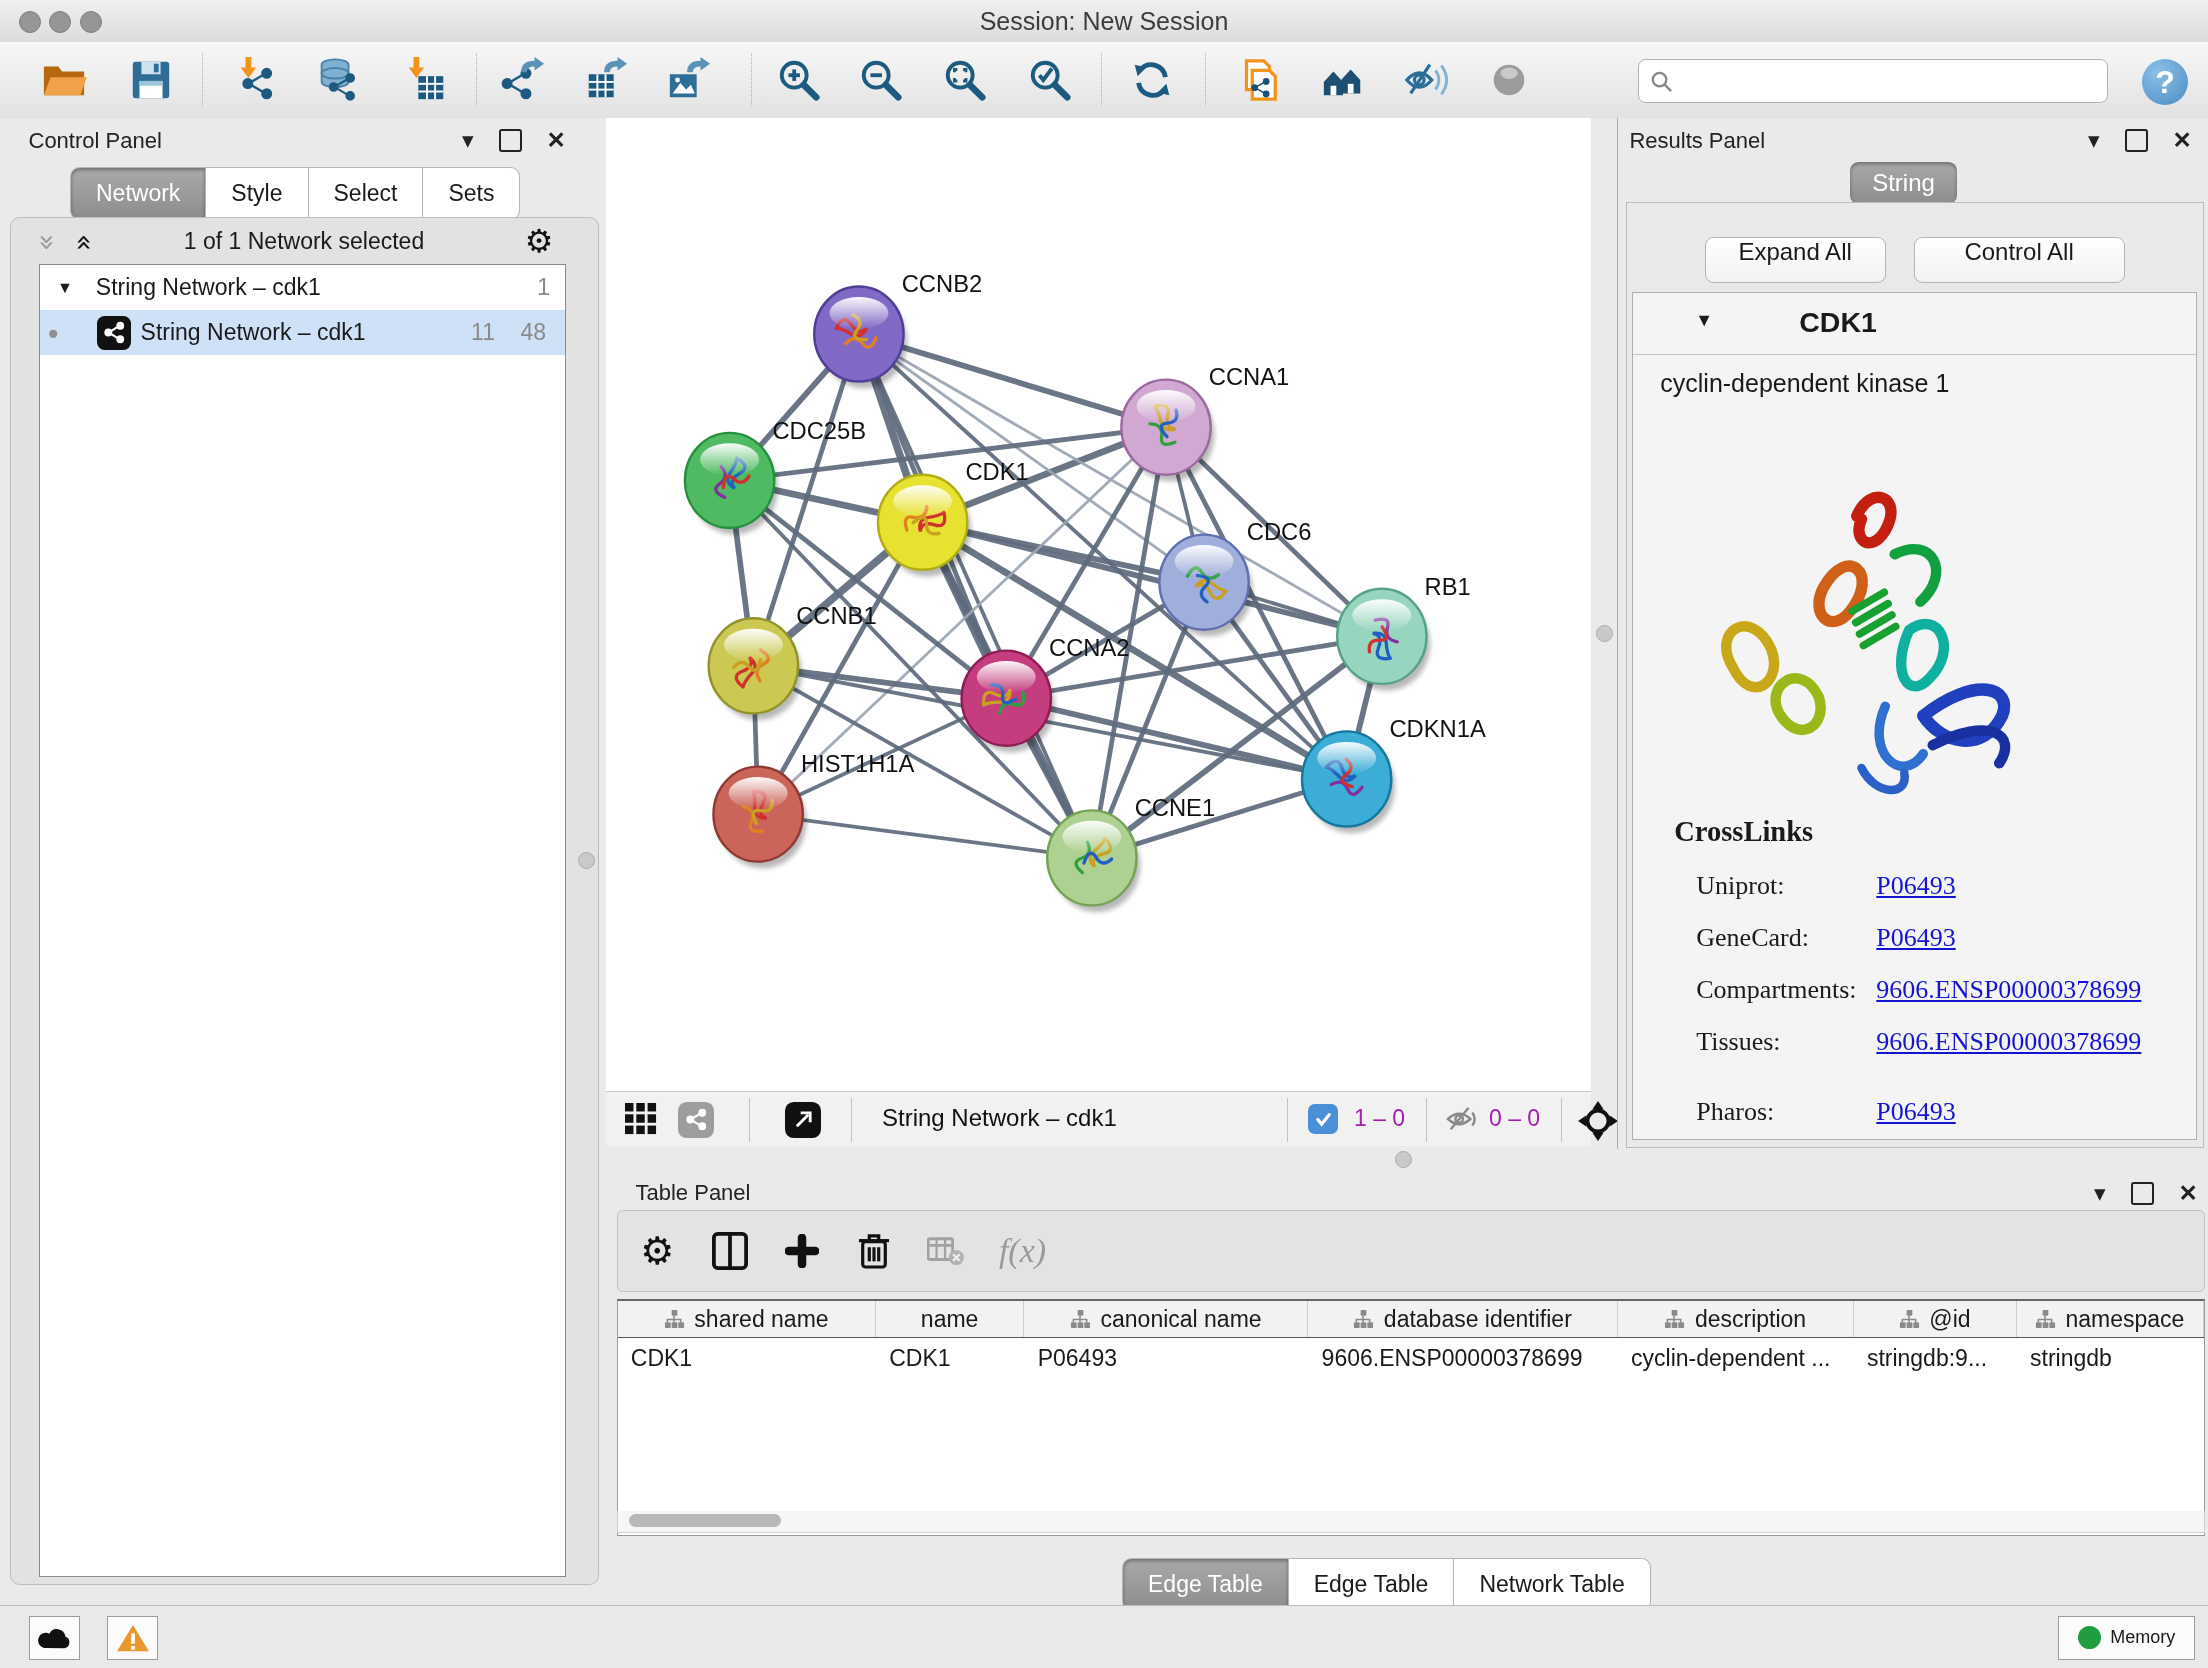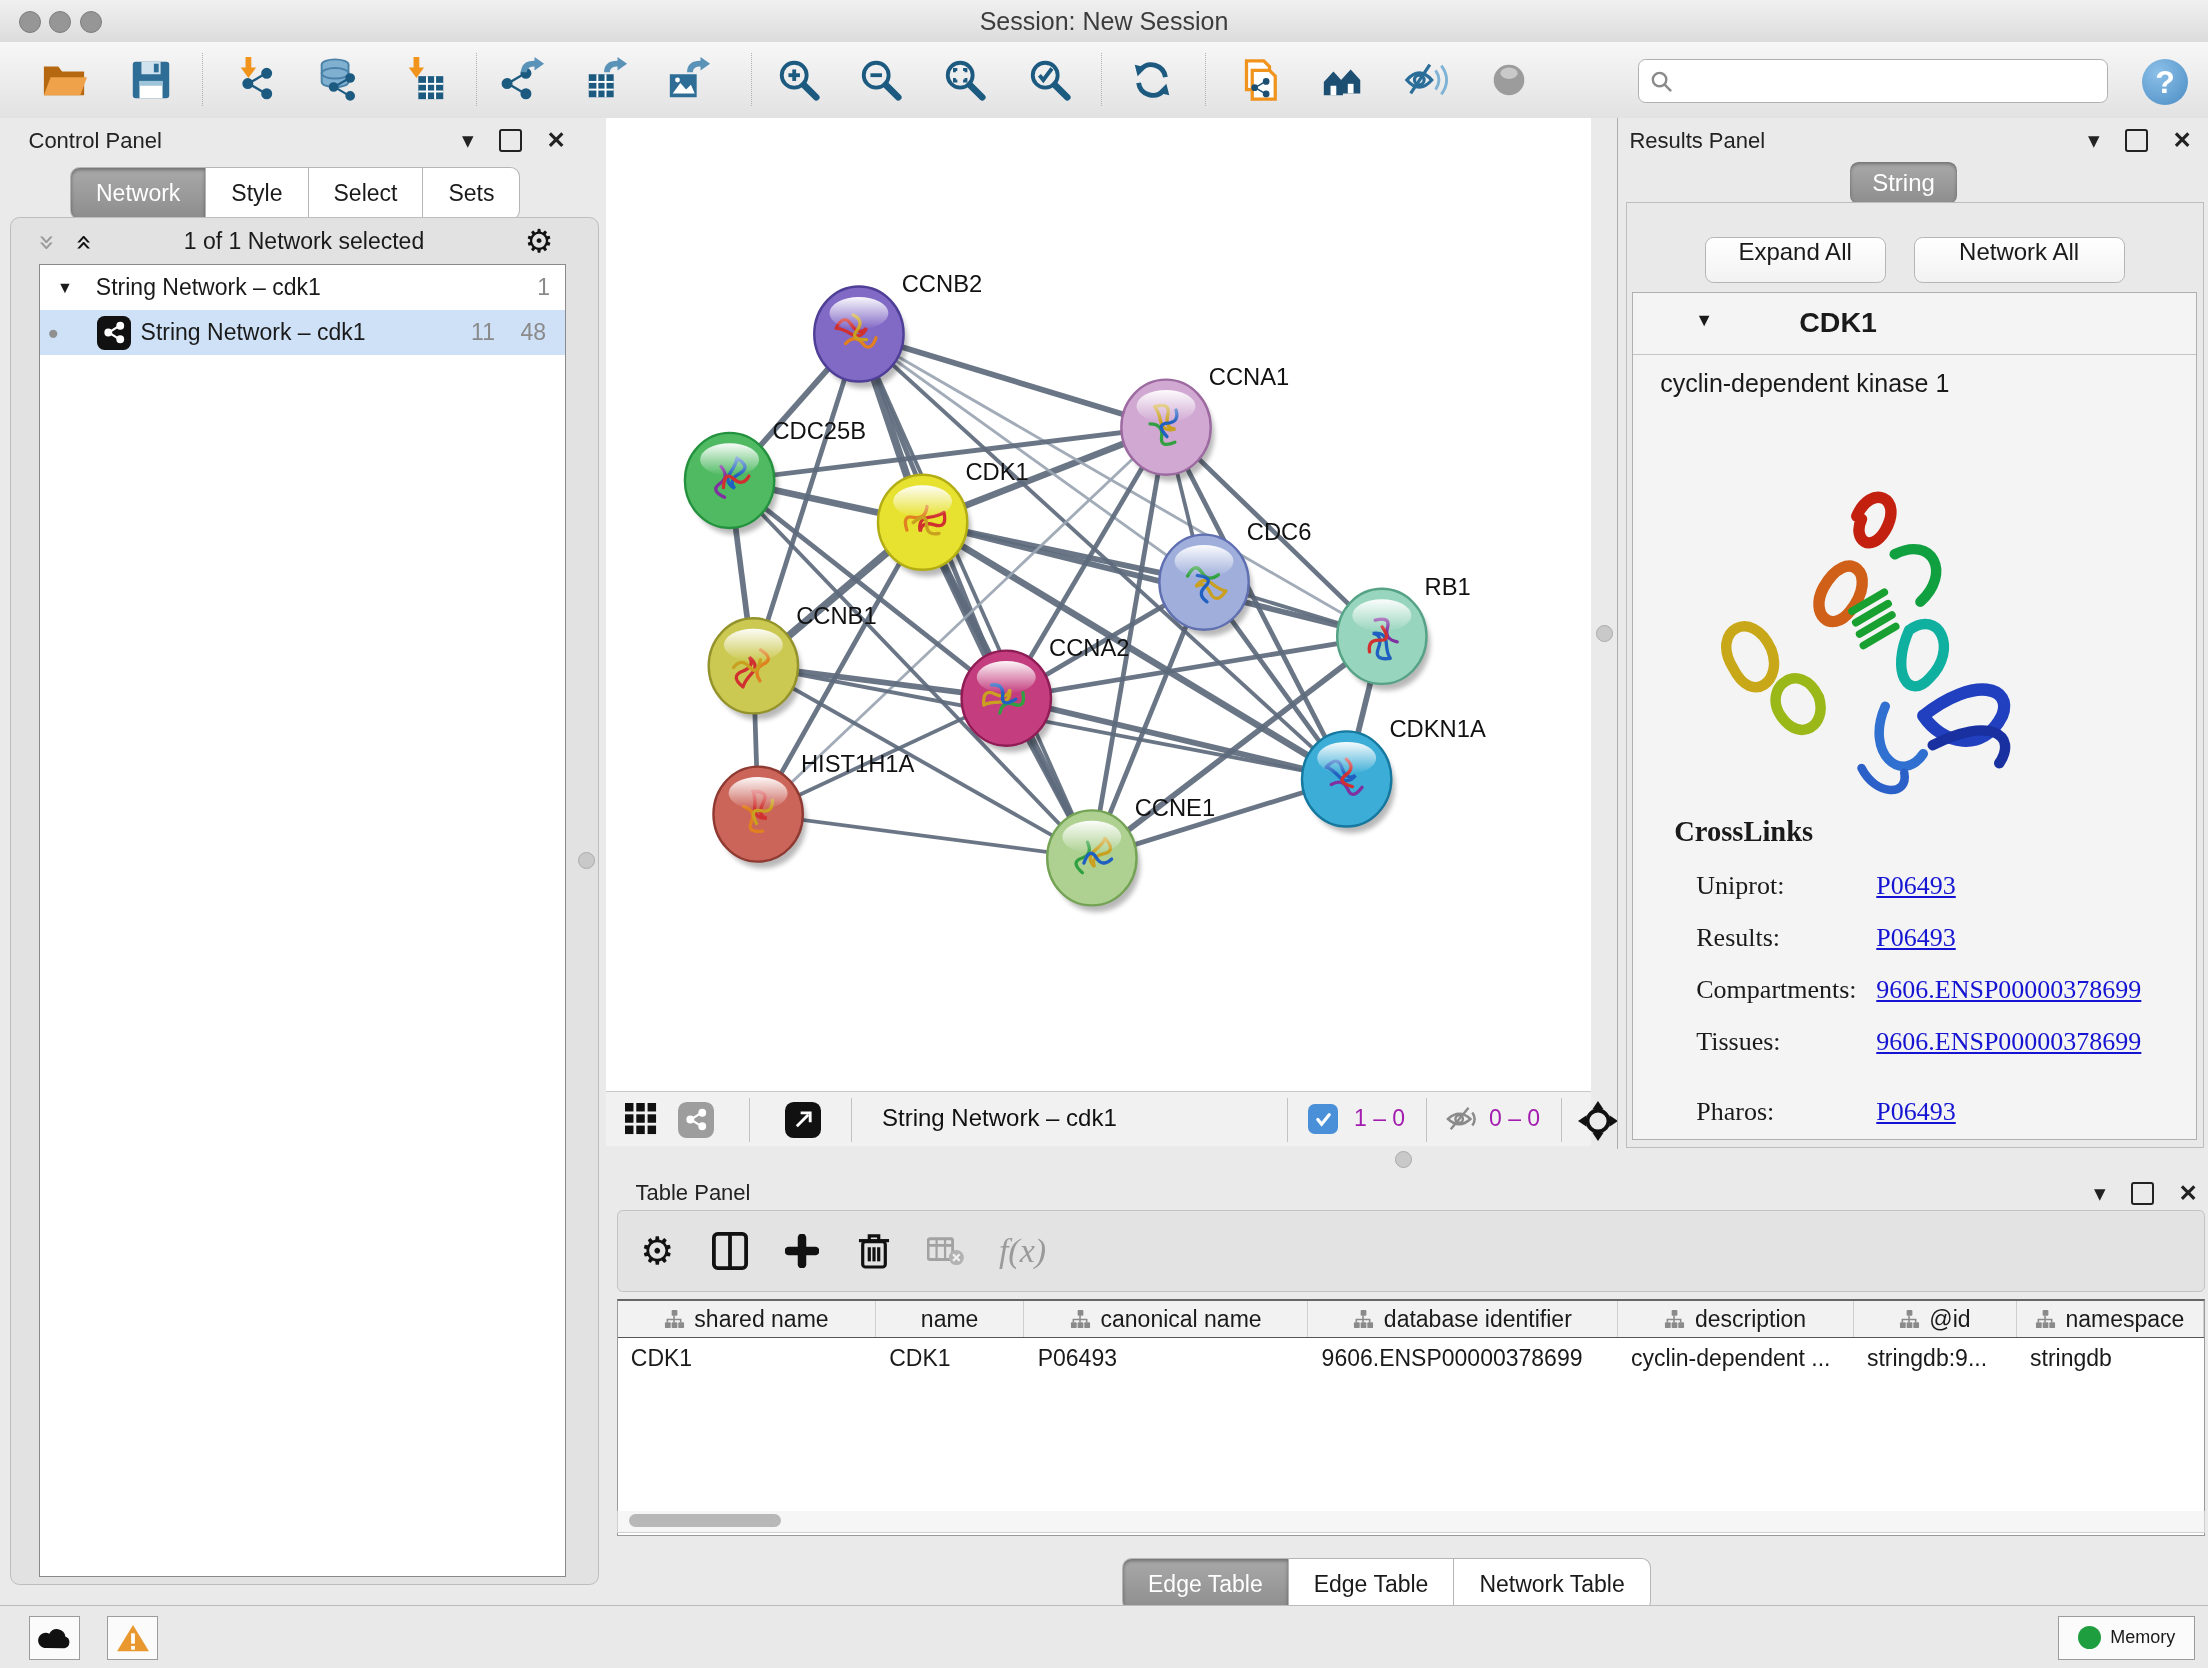--- a/index.html
+++ b/index.html
@@ -670,21 +670,21 @@
     <div class="panel-ctrls" style="left:470px;top:11.4px">
       <span class="pc">▾</span>
       <span class="pc square"></span>
       <span class="pc" style="font-weight:bold">✕</span>
     </div>
     <div style="position:absolute;left:232px;top:44px;width:107px;height:42px;border-radius:8.6px;
          background:linear-gradient(#a9a9a9,#8d8d8d);color:#fff;font-size:24px;text-align:center;line-height:42px;
          box-shadow:inset 0 1.9px 3.8px rgba(0,0,0,.35)">String</div>
     <div id="rp-box">
       <div class="rp-btn" style="left:78px;width:179px">Expand All</div>
-      <div class="rp-btn" style="left:287px;width:209px">Network All</div>
+      <div class="rp-btn" style="left:287px;width:209px">Control All</div>
       <div id="rp-card">
         <div id="rp-protein-row">
           <span style="position:absolute;left:62px;top:17px;font-size:18px">▼</span>
           <span style="position:absolute;left:166px;top:13.3px;font-size:28.5px;font-weight:bold">CDK1</span>
         </div>
         <div style="position:absolute;left:27px;top:76px;font-size:25px">cyclin-dependent kinase 1</div>
         <div style="position:absolute;left:48px;top:171px">
           <svg width="361" height="361" viewBox="0 0 380 380">
             <g fill="none" stroke-linecap="round">
               <path d="M185,55 C200,20 235,35 215,70 C200,95 180,80 190,58" stroke="#c42010" stroke-width="12"></path>
@@ -701,21 +701,21 @@
             </g>
           </svg>
         </div>
         <div class="serif" style="position:absolute;left:41px;top:523px;font-size:28.5px;font-weight:bold">CrossLinks</div>
         <div id="xl-rows">
             <div class="xl-row serif" style="top: 578px;">
               <span class="xl-label">Uniprot:</span>
       <span class="xl-value">P06493</span>
             </div>
             <div class="xl-row serif" style="top: 630px;">
-              <span class="xl-label">Results:</span>
+              <span class="xl-label">GeneCard:</span>
       <span class="xl-value">P06493</span>
             </div>
             <div class="xl-row serif" style="top: 682px;">
               <span class="xl-label">Compartments:</span>
       <span class="xl-value">9606.ENSP00000378699</span>
             </div>
             <div class="xl-row serif" style="top: 734px;">
               <span class="xl-label">Tissues:</span>
       <span class="xl-value">9606.ENSP00000378699</span>
             </div>

